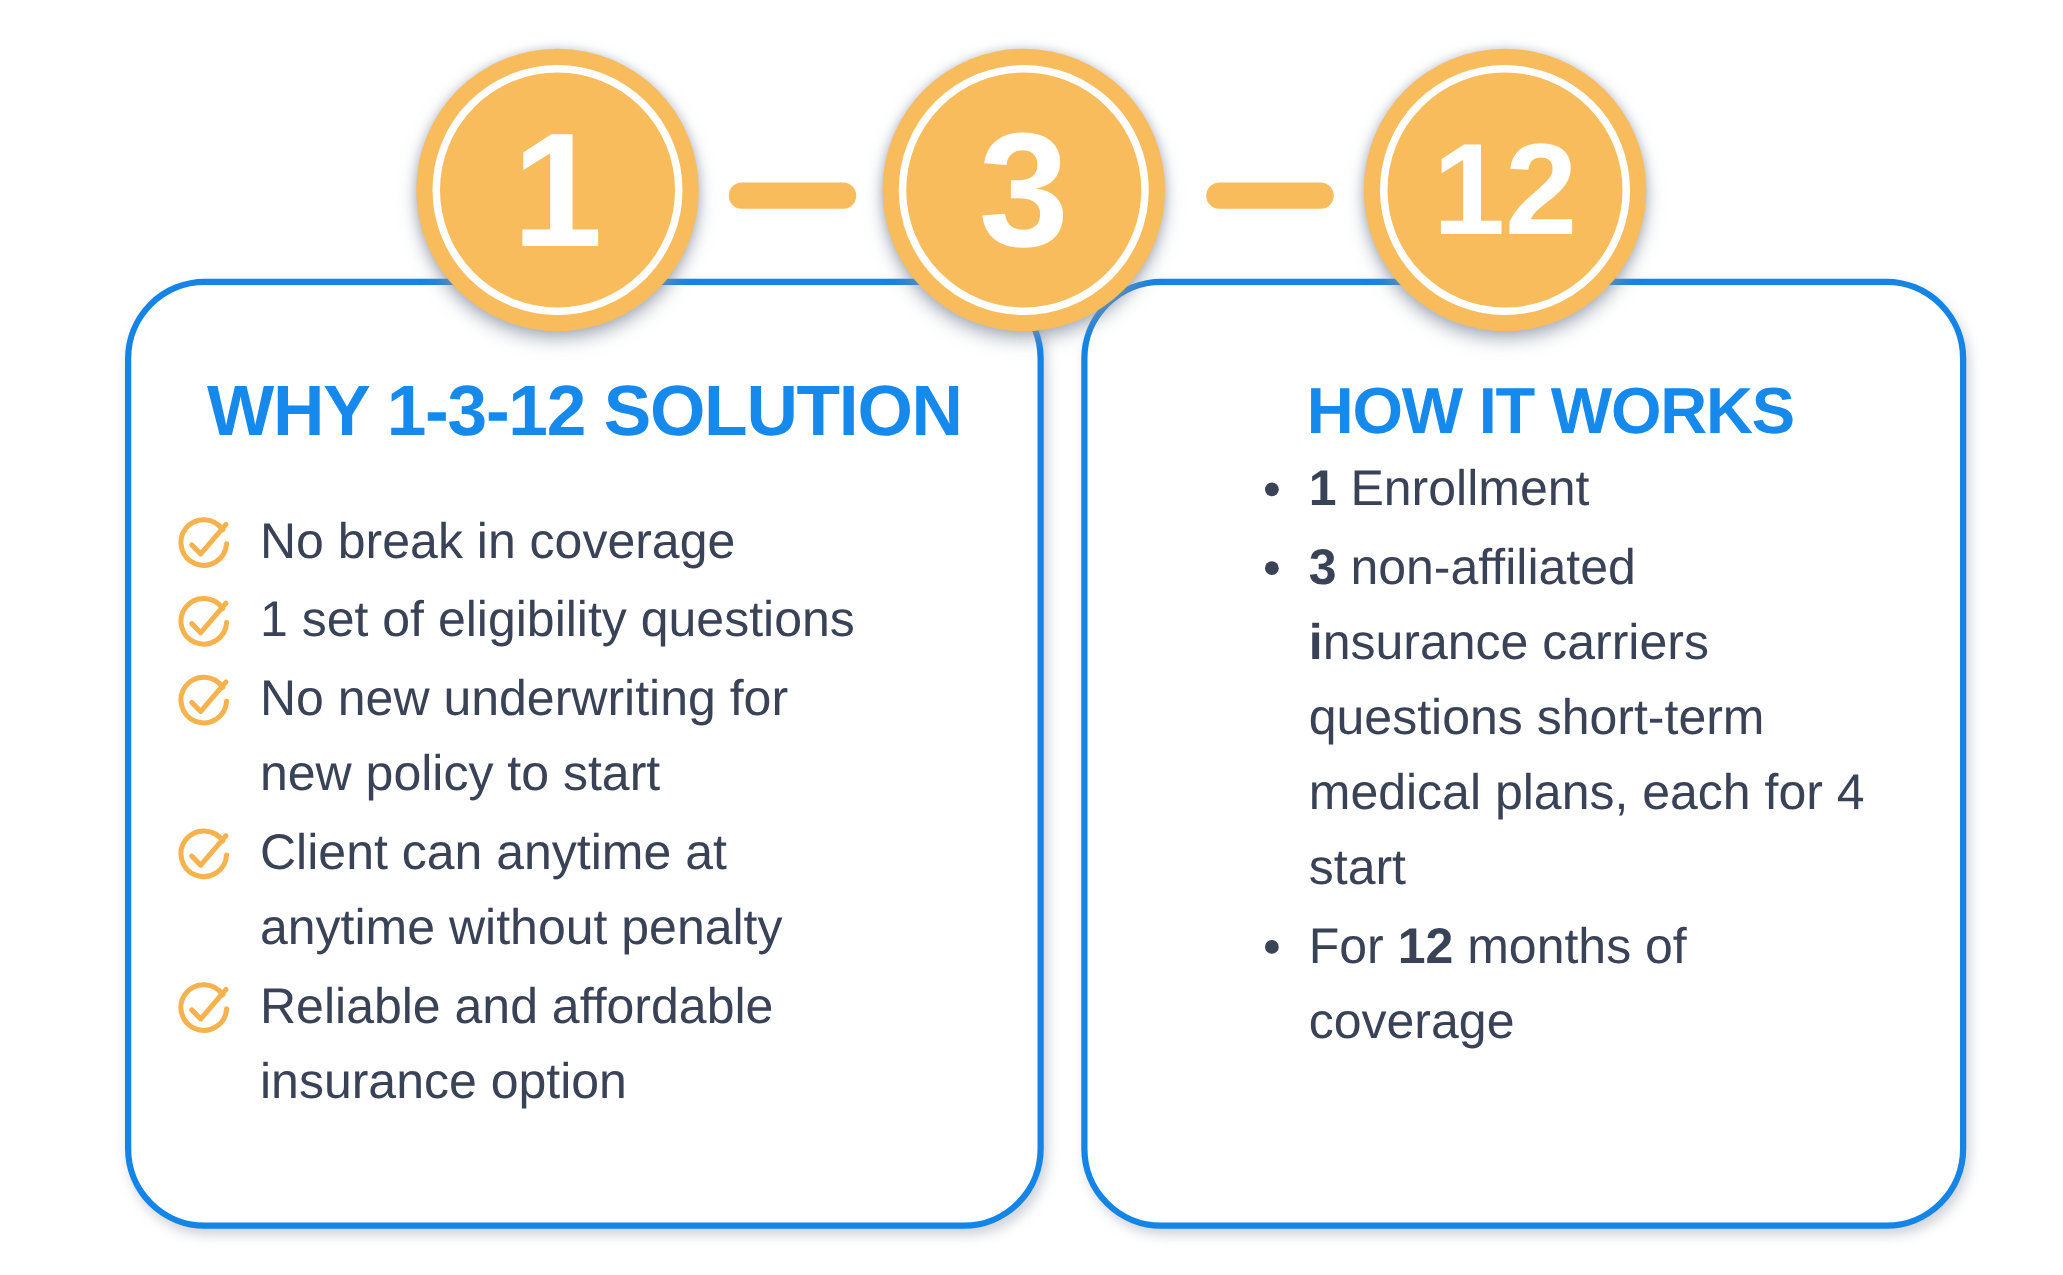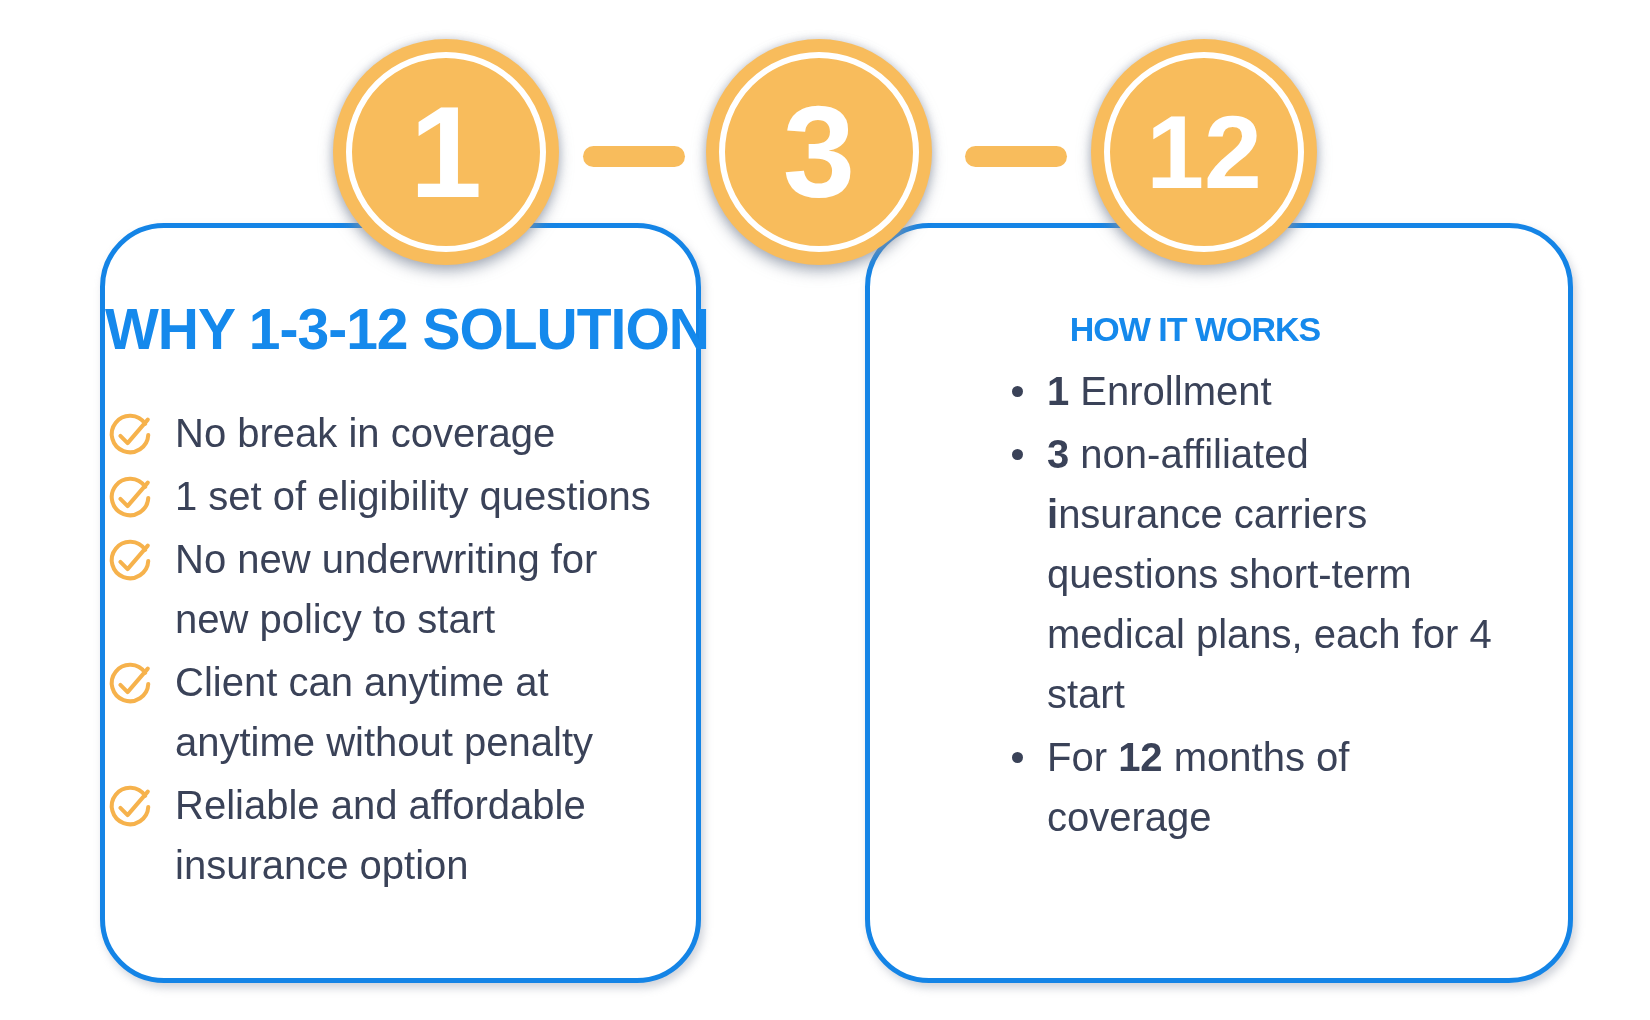--- a/index.html
+++ b/index.html
@@ -14,31 +14,31 @@
   .canvas{
     position:relative;width:1650px;height:1020px;background:#fff;overflow:hidden;
     font-family:"Liberation Sans", sans-serif;
   }
   
   .card{
     position:absolute;top:223px;height:760px;box-sizing:border-box;
     border:5px solid var(--border-blue);border-radius:64px;background:#fff;
     box-shadow:3px 5px 9px rgba(150,158,172,0.45);
   }
-  .card-left{left:100px;width:601px;}
+  .card-left{left:100px;width:735px;}
   .card-right{left:865px;width:708px;}
   .card h2{
     margin:70px 0 0;text-align:center;color:var(--heading-blue);
     font-size:57px;line-height:63px;font-weight:bold;letter-spacing:-1px;white-space:nowrap;
   }
   .card-right .content{margin-left:85px;width:480px;}
-  .card-right h2{font-size:34px;}
+  .card-right h2{font-size:52px;text-align:right;}
   
   ul.list{list-style:none;margin:0;padding:0;color:var(--text-dark);font-size:40px;}
-  .card-left ul.list{margin-top:42px;}
+  .card-left ul.list{margin-top:42px;padding-left:33px;}
   .card-right ul.list{}
   li.item{display:flex;align-items:flex-start;margin:0 0 3px 0;}
   .item-text .line{line-height:60px;white-space:nowrap;}
   .item-text .b{font-weight:bold;}
   .check-icon{width:50px;height:50px;flex:0 0 50px;margin:6px 20px 0 0;}
   .check-icon path{fill:none;stroke:var(--orange2);stroke-width:4.2;stroke-linecap:round;stroke-linejoin:round;}
   .dot{flex:0 0 11px;width:11px;height:11px;border-radius:50%;background:var(--text-dark);margin:25px 24px 0 57px;}
   
   .badge{
     position:absolute;top:39px;width:226px;height:226px;border-radius:50%;

